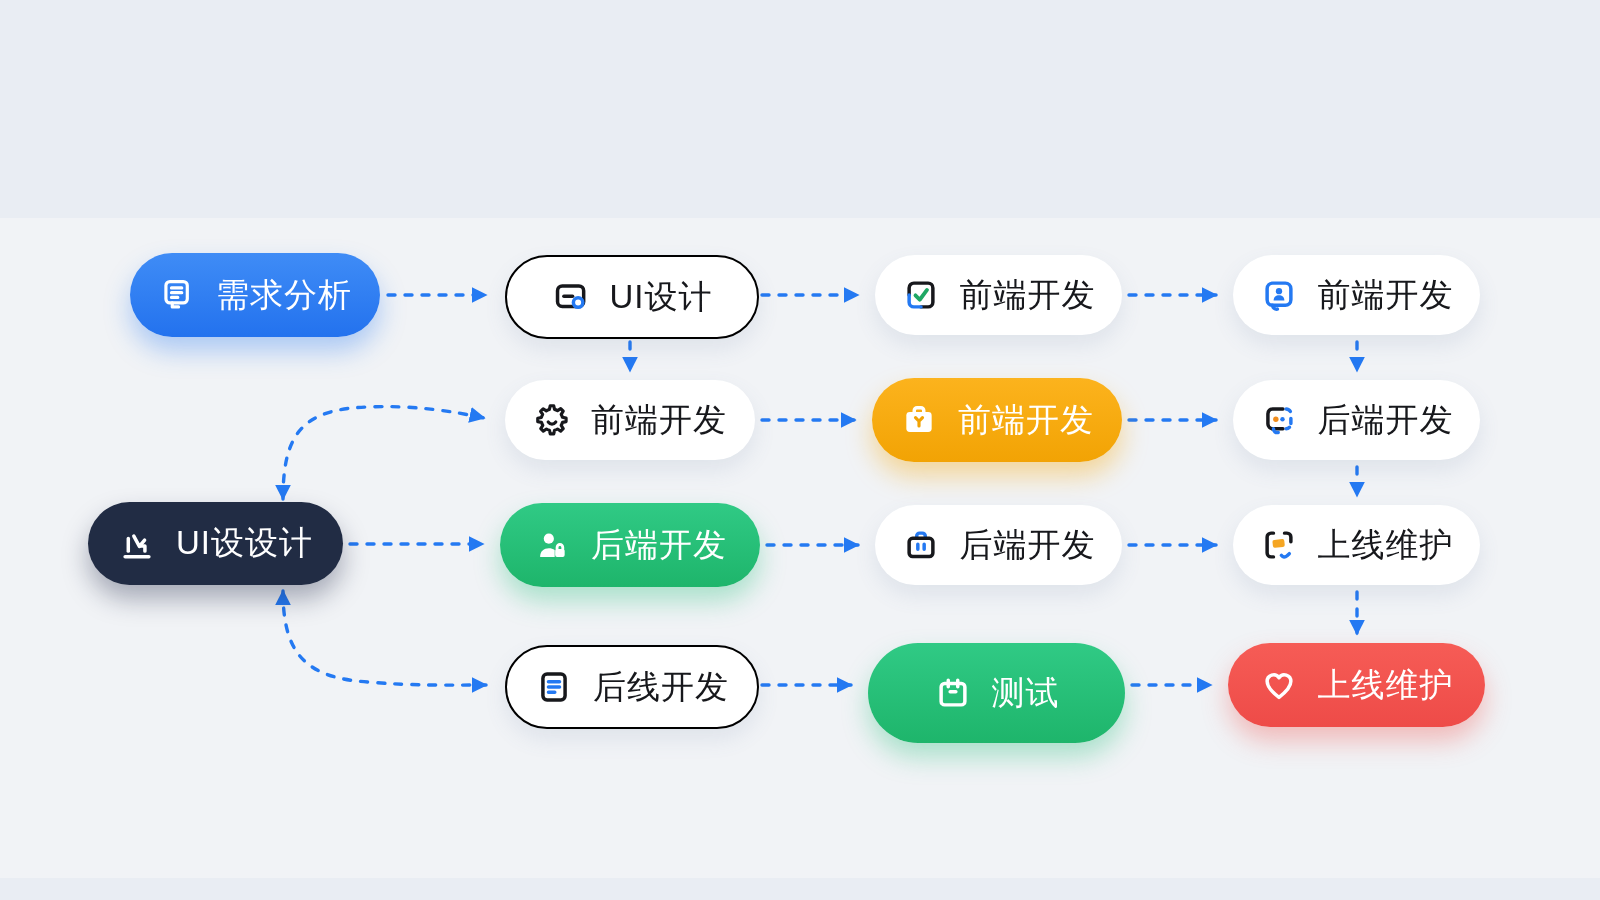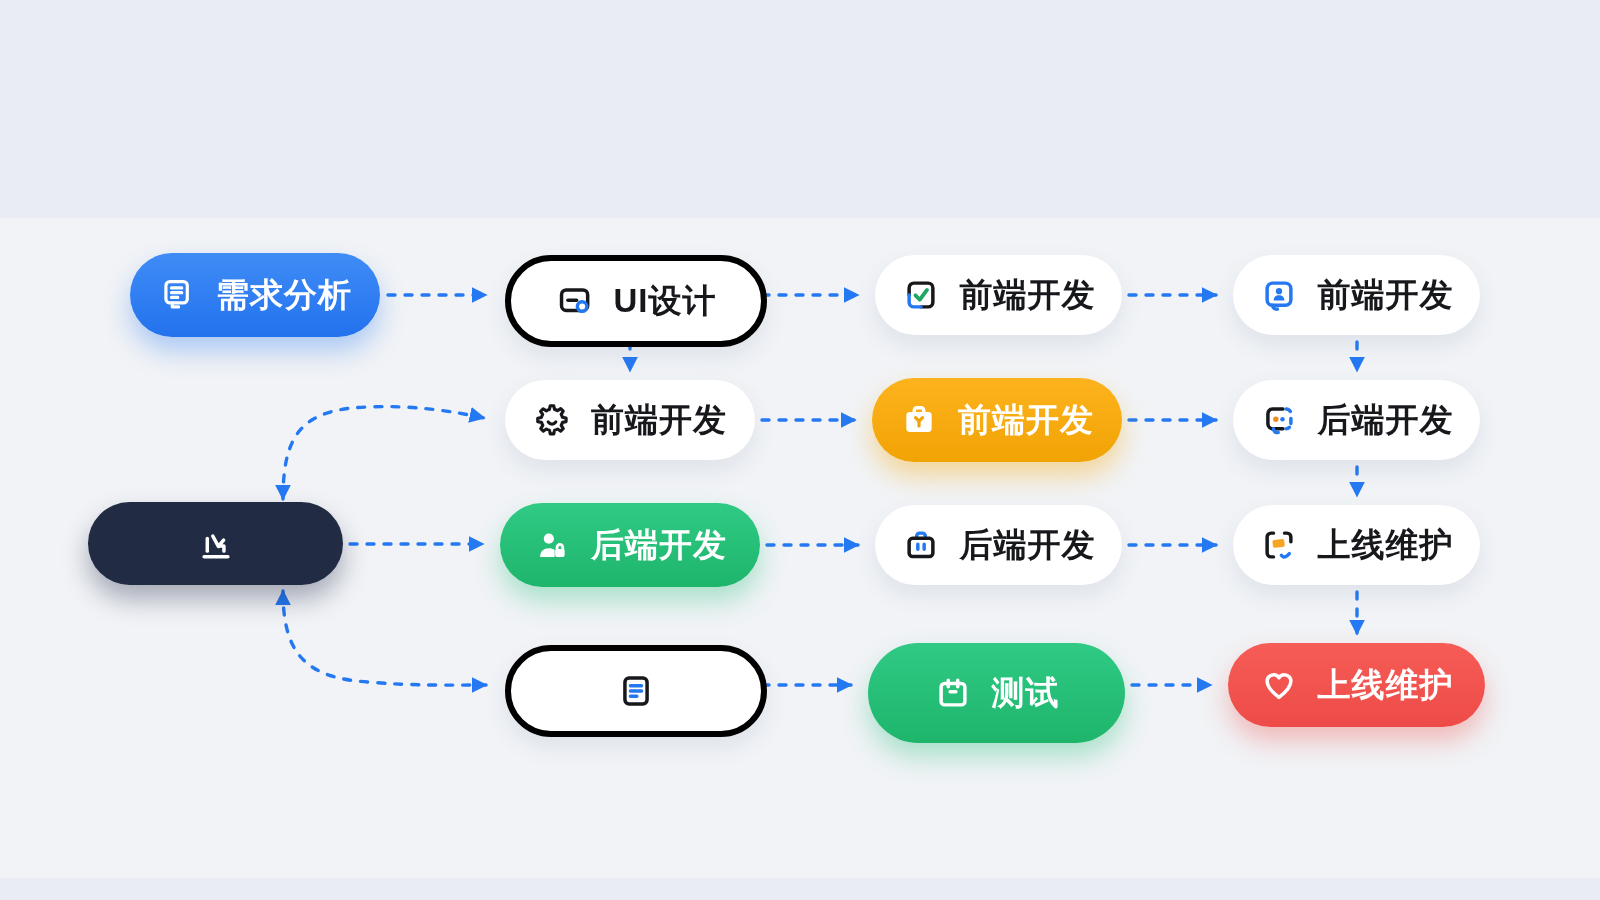--- a/index.html
+++ b/index.html
@@ -6,27 +6,27 @@
   body{
     width:1600px;height:900px;position:relative;overflow:hidden;
     background:#e9edf3;
     font-family:"Liberation Sans","DejaVu Sans",sans-serif;
   }
   .panel{position:absolute;left:0;top:218px;width:1600px;height:660px;background:#f1f3f6;}
   .arrows{position:absolute;left:0;top:0;pointer-events:none;}
   .node{
     position:absolute;border-radius:999px;
     display:flex;align-items:center;justify-content:center;gap:20px;
-    font-size:33px;font-weight:700;letter-spacing:1px;white-space:nowrap;
+    font-size:33px;font-weight:400;letter-spacing:1px;white-space:nowrap;
   }
   .node .icon{display:flex;align-items:center;justify-content:center;}
   .node .icon svg{display:block;}
   .v-blue{background:linear-gradient(180deg,#3f8cf6,#2372ee);color:#fff;box-shadow:0 14px 26px rgba(43,124,242,.35);}
   .v-white{background:#ffffff;color:#17181c;box-shadow:0 10px 22px rgba(90,115,160,.12);}
-  .v-white-border{background:#ffffff;color:#17181c;border:6px solid #000000;box-shadow:0 10px 22px rgba(90,115,160,.12);}
+  .v-white-border{background:#ffffff;color:#17181c;border:2px solid #000000;box-shadow:0 10px 22px rgba(90,115,160,.12);}
   .v-dark{background:#212c44;color:#fff;box-shadow:0 14px 26px rgba(25,35,65,.35);}
   .v-green{background:linear-gradient(180deg,#30ca85,#1eb56b);color:#fff;box-shadow:0 14px 26px rgba(38,192,122,.35);}
   .v-yellow{background:linear-gradient(180deg,#fcb31d,#f2a304);color:#fff;box-shadow:0 14px 26px rgba(247,171,16,.40);}
   .v-red{background:linear-gradient(180deg,#f65c56,#ee4b48);color:#fff;box-shadow:0 14px 26px rgba(242,80,75,.35);}
 </style>
 </head>
 <body>
 
 <div class="panel"></div>
 
@@ -162,20 +162,21 @@
   <span class="icon">
     <svg width="38" height="38" viewBox="0 0 24 24">
         <g fill="none" stroke="#ffffff" stroke-width="2.2" stroke-linecap="round" stroke-linejoin="round">
           <path d="M4.5 20 H19.5"></path>
           <path d="M6.5 16.5 V8.5"></path>
           <path d="M10 7 L13.5 13.5 L16.8 9.5"></path>
           <path d="M17 16.5 v-3.2 h-3.2"></path>
         </g>
       </svg>
   </span>
+  <span class="label">UI设设计</span>
 </div>
 
 <div class="node v-green" style="left:500px;top:503px;width:260px;height:84px">
   <span class="icon">
     <svg width="38" height="38" viewBox="0 0 24 24">
         <g stroke-linecap="round" stroke-linejoin="round">
           <circle cx="10" cy="8" r="3.2" fill="#ffffff"></circle>
           <path d="M4.5 19.5 c0-3.6 2.4-5.4 5.5-5.4 1.4 0 2.7.4 3.7 1.1 v4.3 z" fill="#ffffff"></path>
           <path d="M15.2 14.5 v-1 a1.8 1.8 0 0 1 3.6 0 v1" fill="none" stroke="#ffffff" stroke-width="1.8"></path>
           <rect x="14" y="14.5" width="6" height="5" rx="1.2" fill="#ffffff"></rect>
@@ -213,20 +214,21 @@
 
 <div class="node v-white-border" style="left:505px;top:645px;width:250px;height:80px">
   <span class="icon">
     <svg width="38" height="38" viewBox="0 0 24 24">
         <g fill="none" stroke-linecap="round" stroke-linejoin="round">
           <rect x="5" y="3.8" width="14" height="16.4" rx="2.6" stroke="#17181c" stroke-width="2.2"></rect>
           <path d="M8.5 8.7 H15.5 M8.5 12 H15.5 M8.5 15.3 H12.5" stroke="#2479f2" stroke-width="2.2"></path>
         </g>
       </svg>
   </span>
+  <span class="label">后线开发</span>
 </div>
 
 <div class="node v-green" style="left:868px;top:643px;width:257px;height:100px">
   <span class="icon">
     <svg width="38" height="38" viewBox="0 0 24 24">
         <g fill="none" stroke="#ffffff" stroke-width="2.2" stroke-linecap="round" stroke-linejoin="round">
           <rect x="4.5" y="6" width="15" height="13.5" rx="2.2"></rect>
           <path d="M9 4 v4 M15 4 v4"></path>
           <path d="M10.2 11.2 h3.6"></path>
         </g>

